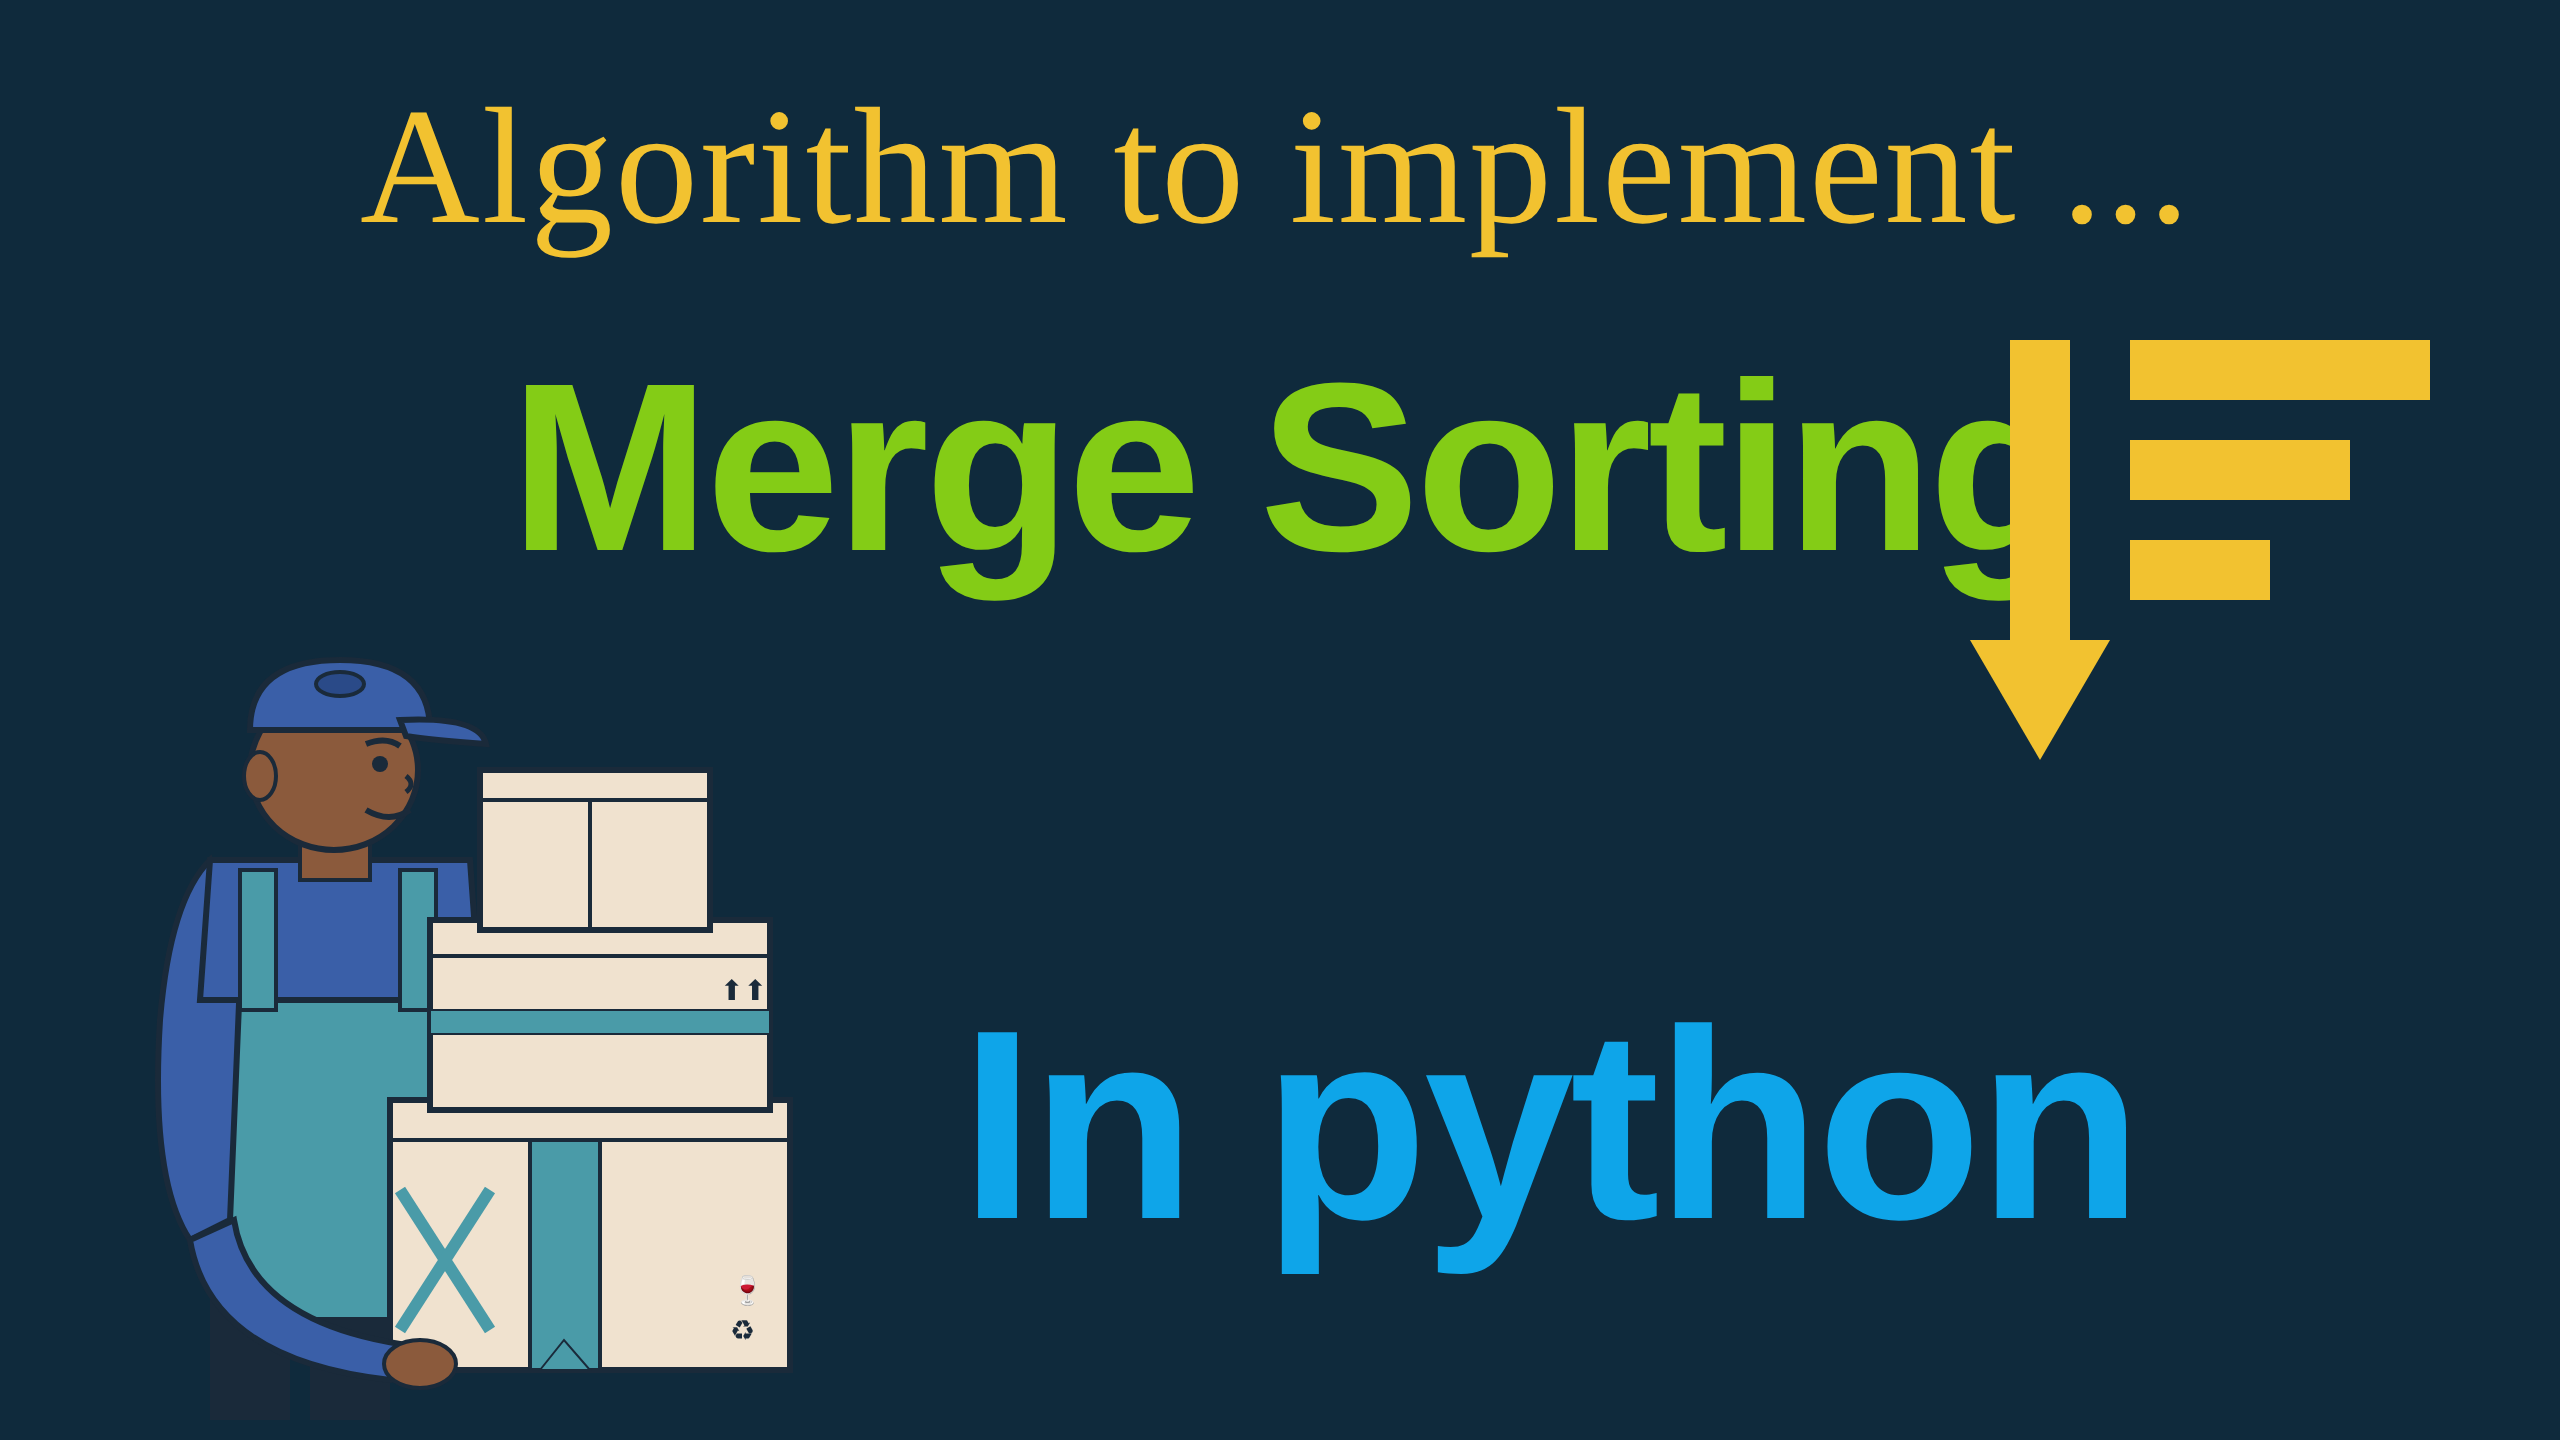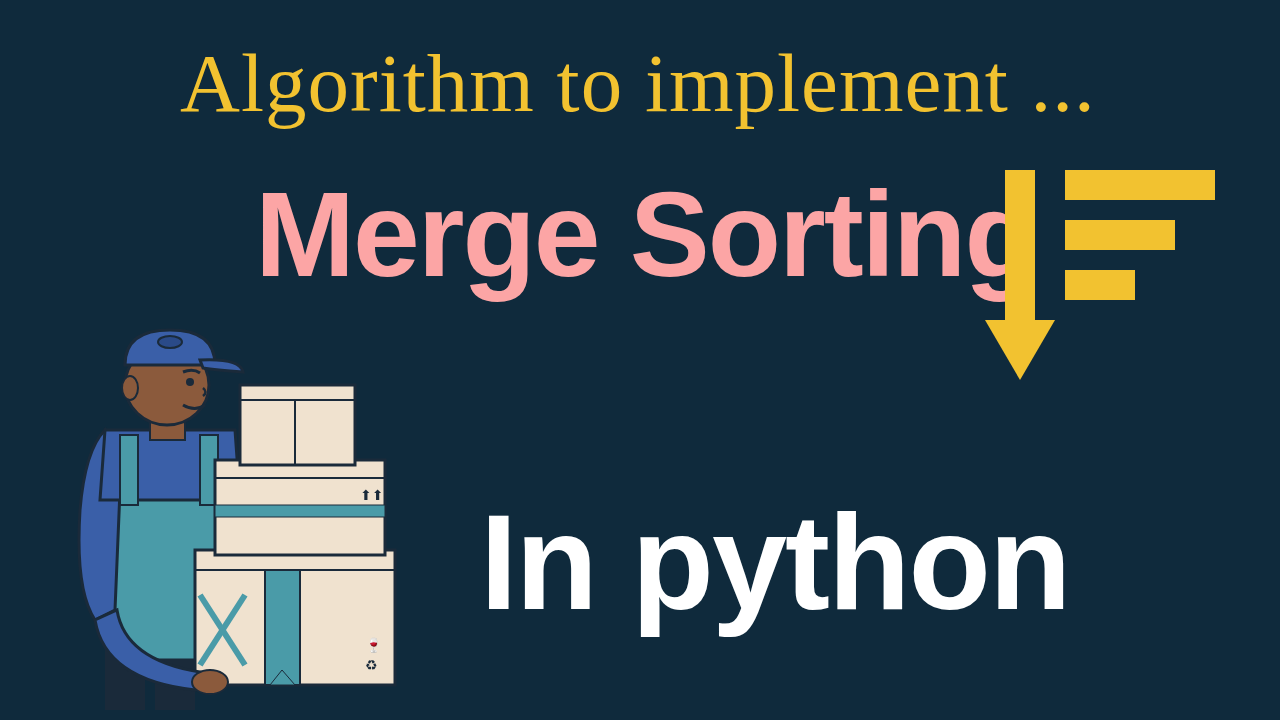--- a/index.html
+++ b/index.html
@@ -21,32 +21,32 @@
     font-weight: 500;
     letter-spacing: 1px;
   }
   .main-title {
     position: absolute;
     top: 165px;
     left: 255px;
     font-family: 'Arial Narrow', 'Helvetica Neue', sans-serif;
     font-size: 120px;
     font-weight: 600;
-    color: #fca5a5;
+    color: #84cc16;
     letter-spacing: -2px;
     font-stretch: condensed;
   }
   .sub-title {
     position: absolute;
     top: 485px;
     left: 480px;
     font-family: 'Arial Narrow', 'Helvetica Neue', sans-serif;
     font-size: 135px;
     font-weight: 600;
-    color: #ffffff;
+    color: #0ea5e9;
     letter-spacing: -2px;
     font-stretch: condensed;
   }
   .sort-icon {
     position: absolute;
     top: 160px;
     left: 985px;
     width: 230px;
     height: 230px;
   }

